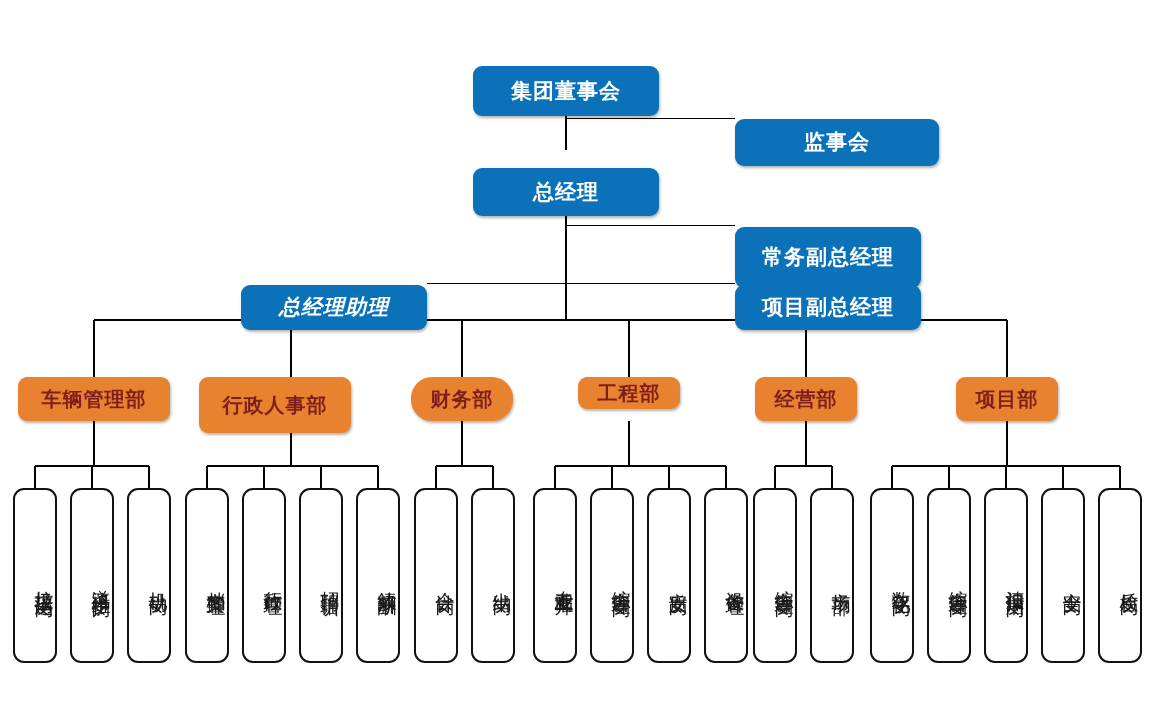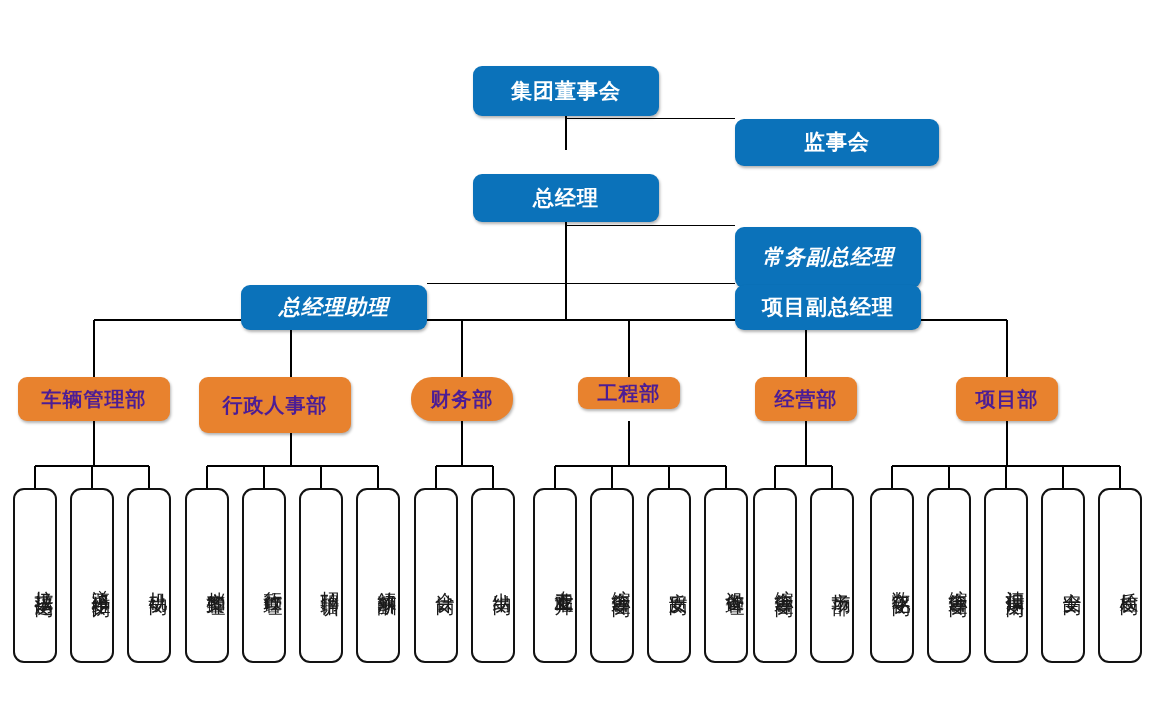--- a/index.html
+++ b/index.html
@@ -34,21 +34,21 @@
     border-radius: 9px;
     font-size: 21px;
     font-weight: 700;
     letter-spacing: 1px;
     box-shadow: 1px 2px 3px rgba(0,0,0,0.30);
     margin-top: 24px;
   }
   
   .node.orange {
     background: #e8822e;
-    color: #4c1d95;
+    color: #7f1d1d;
     border-radius: 9px;
     font-size: 20px;
     font-weight: 700;
     letter-spacing: 1px;
     box-shadow: 1px 2px 3px rgba(0,0,0,0.30);
   }
   
   .node.leaf {
     background: #ffffff;
     color: #1a1a1a;
@@ -111,22 +111,22 @@
       <line x1="892" y1="466" x2="892" y2="488" stroke="#000000" stroke-width="1.6" shape-rendering="crispEdges"></line>
       <line x1="949" y1="466" x2="949" y2="488" stroke="#000000" stroke-width="1.6" shape-rendering="crispEdges"></line>
       <line x1="1006" y1="466" x2="1006" y2="488" stroke="#000000" stroke-width="1.6" shape-rendering="crispEdges"></line>
       <line x1="1063" y1="466" x2="1063" y2="488" stroke="#000000" stroke-width="1.6" shape-rendering="crispEdges"></line>
       <line x1="1120" y1="466" x2="1120" y2="488" stroke="#000000" stroke-width="1.6" shape-rendering="crispEdges"></line>
       <line x1="94" y1="320" x2="1007" y2="320" stroke="#000000" stroke-width="2.2" shape-rendering="crispEdges"></line>
     </svg>
   <div id="nodes">
       <div class="node blue" style="left: 473px; top: 42px; width: 186px; height: 50px;">集团董事会</div>
       <div class="node blue" style="left: 735px; top: 95px; width: 204px; height: 47px;">监事会</div>
-      <div class="node blue" style="left: 473px; top: 150px; width: 186px; height: 48px;">总经理</div>
-      <div class="node blue" style="left: 735px; top: 203px; width: 186px; height: 61px; font-style: italic;">常务副总经理</div>
+      <div class="node blue" style="left: 473px; top: 144px; width: 186px; height: 48px;">总经理</div>
+      <div class="node blue" style="left: 735px; top: 203px; width: 186px; height: 61px;">常务副总经理</div>
       <div class="node blue" style="left: 241px; top: 261px; width: 186px; height: 45px; font-style: italic;">总经理助理</div>
       <div class="node blue" style="left: 735px; top: 261px; width: 186px; height: 45px;">项目副总经理</div>
       <div class="node orange" style="left: 18px; top: 377px; width: 152px; height: 44px;">车辆管理部</div>
       <div class="node leaf" style="left: 13px; top: 488px; width: 44px; height: 175px;">垃圾清运岗</div>
       <div class="node leaf" style="left: 70px; top: 488px; width: 44px; height: 175px;">道路维护岗</div>
       <div class="node leaf" style="left: 127px; top: 488px; width: 44px; height: 175px;">机动岗</div>
       <div class="node orange" style="left: 199px; top: 377px; width: 152px; height: 56px;">行政人事部</div>
       <div class="node leaf" style="left: 185px; top: 488px; width: 44px; height: 175px;">档案管理</div>
       <div class="node leaf" style="left: 242px; top: 488px; width: 44px; height: 175px;">行政管理</div>
       <div class="node leaf" style="left: 299px; top: 488px; width: 44px; height: 175px;">招聘培训</div>

